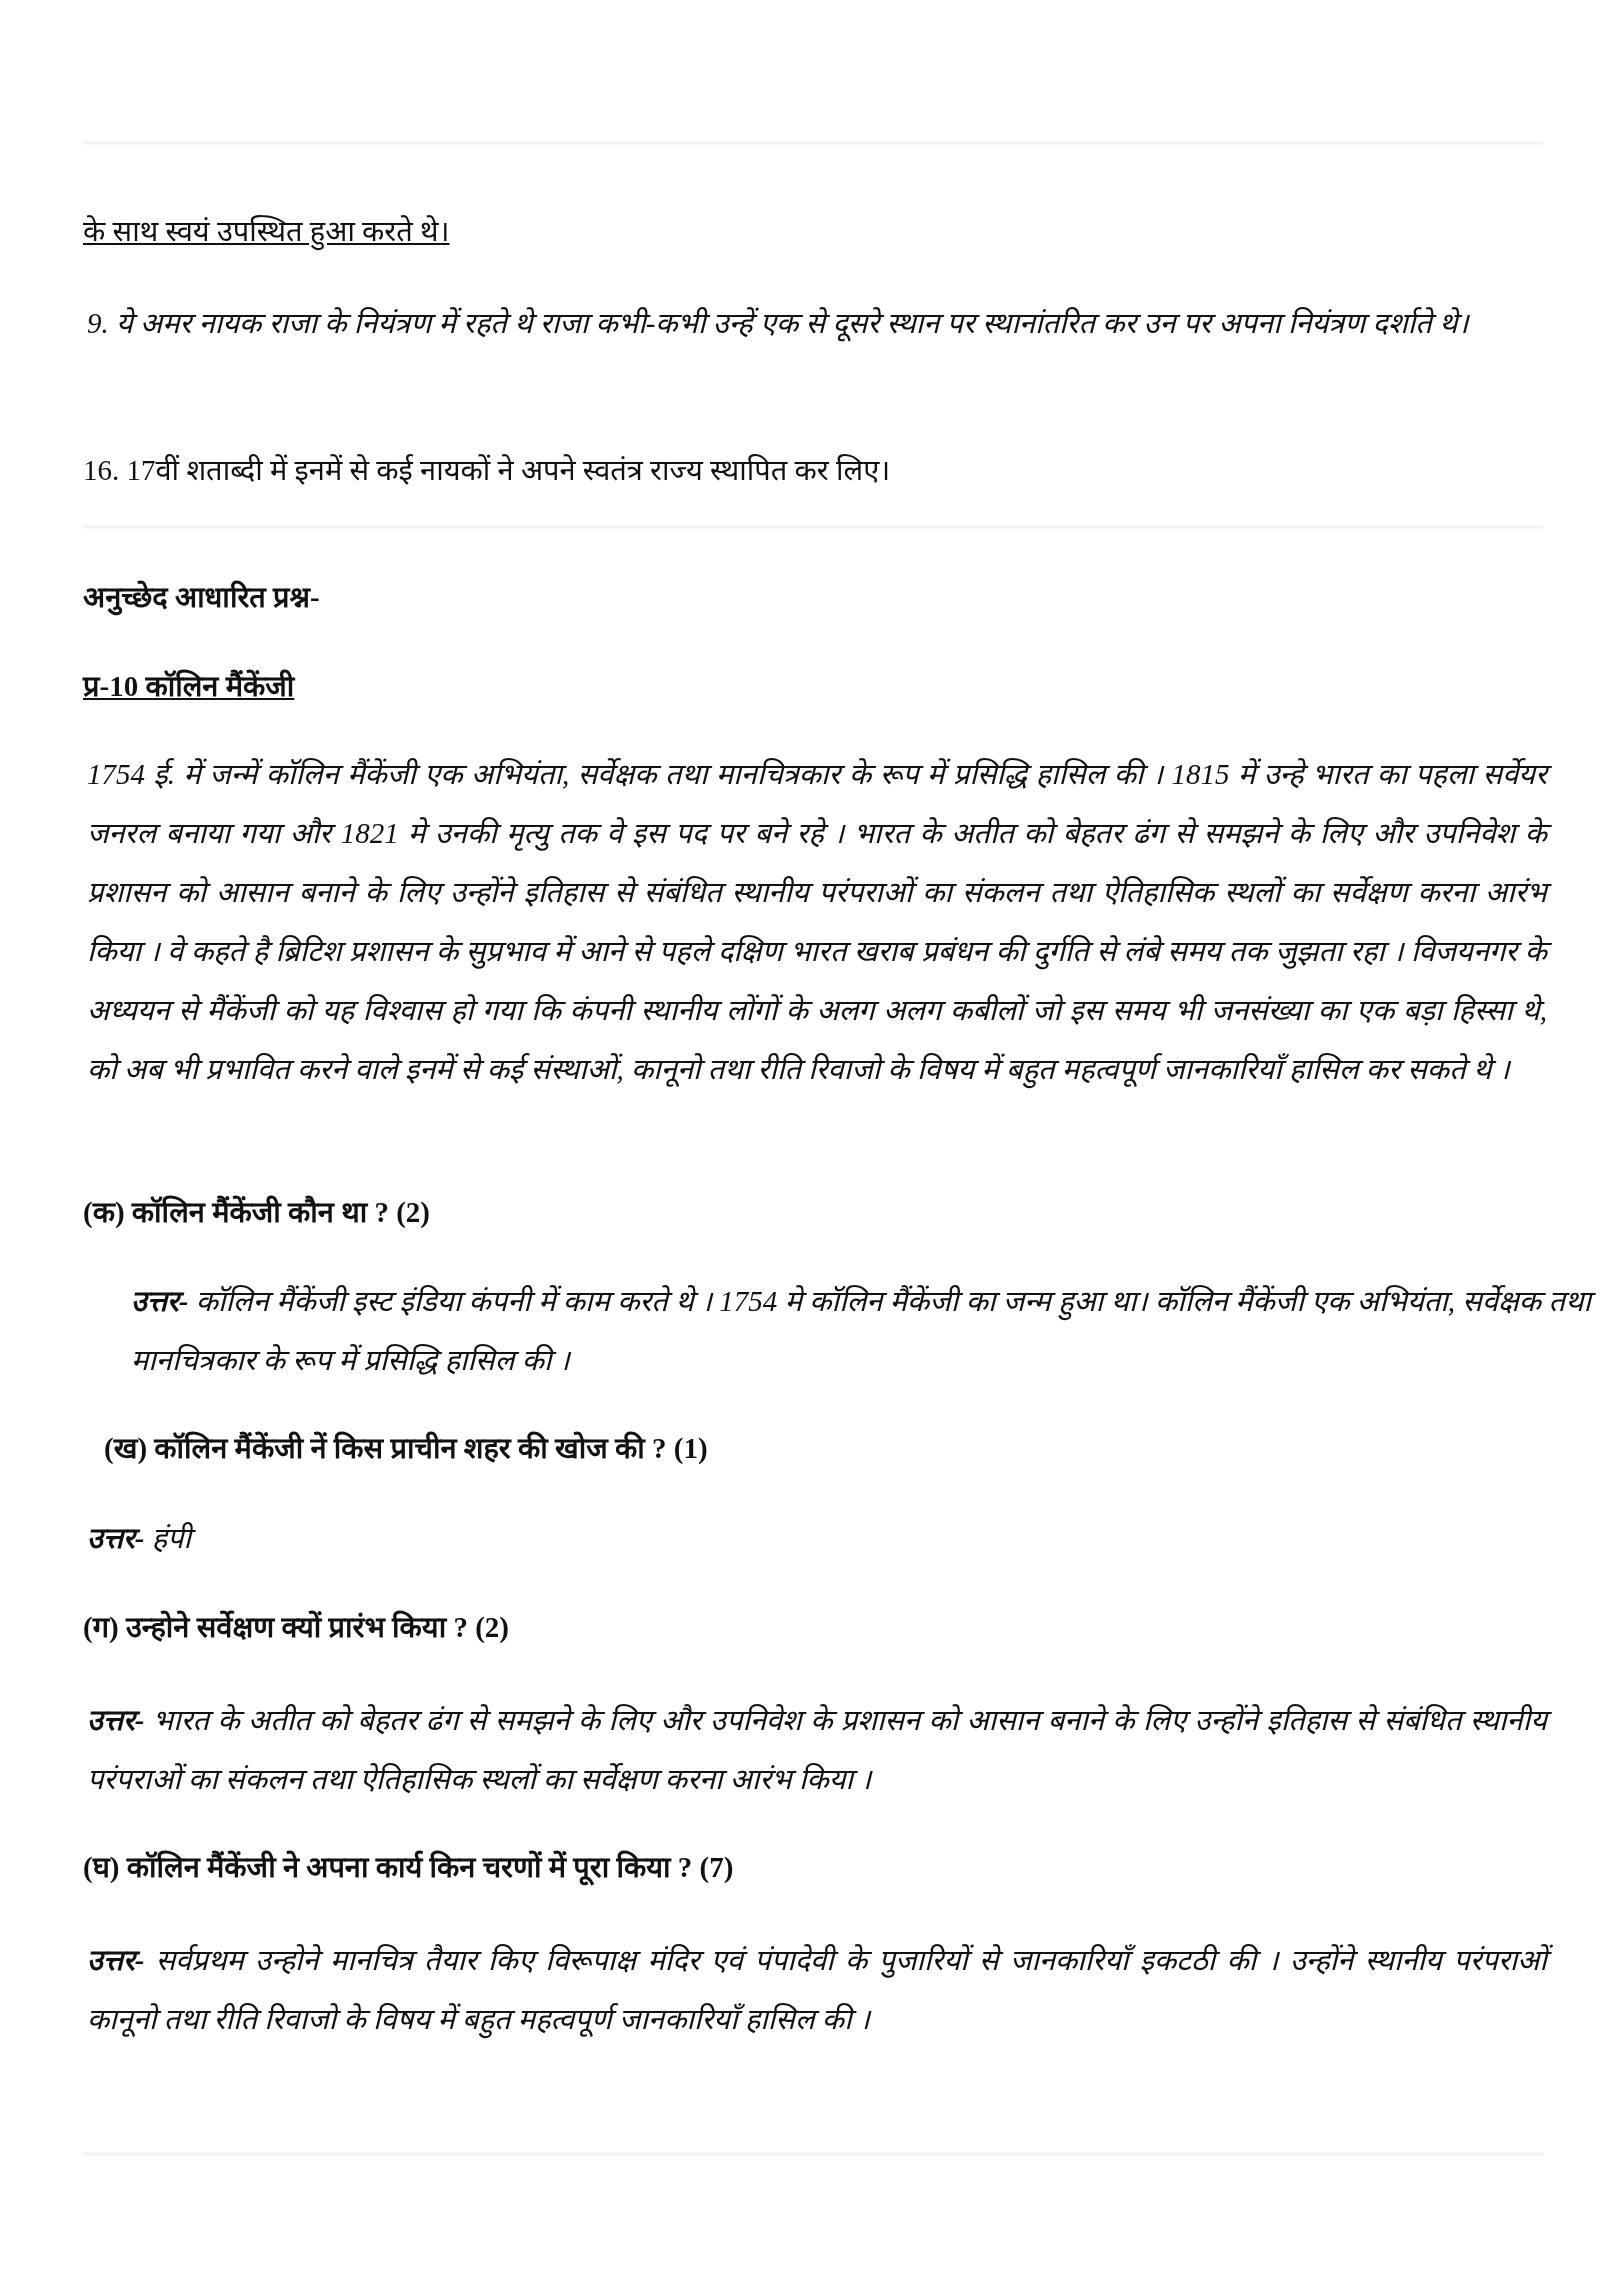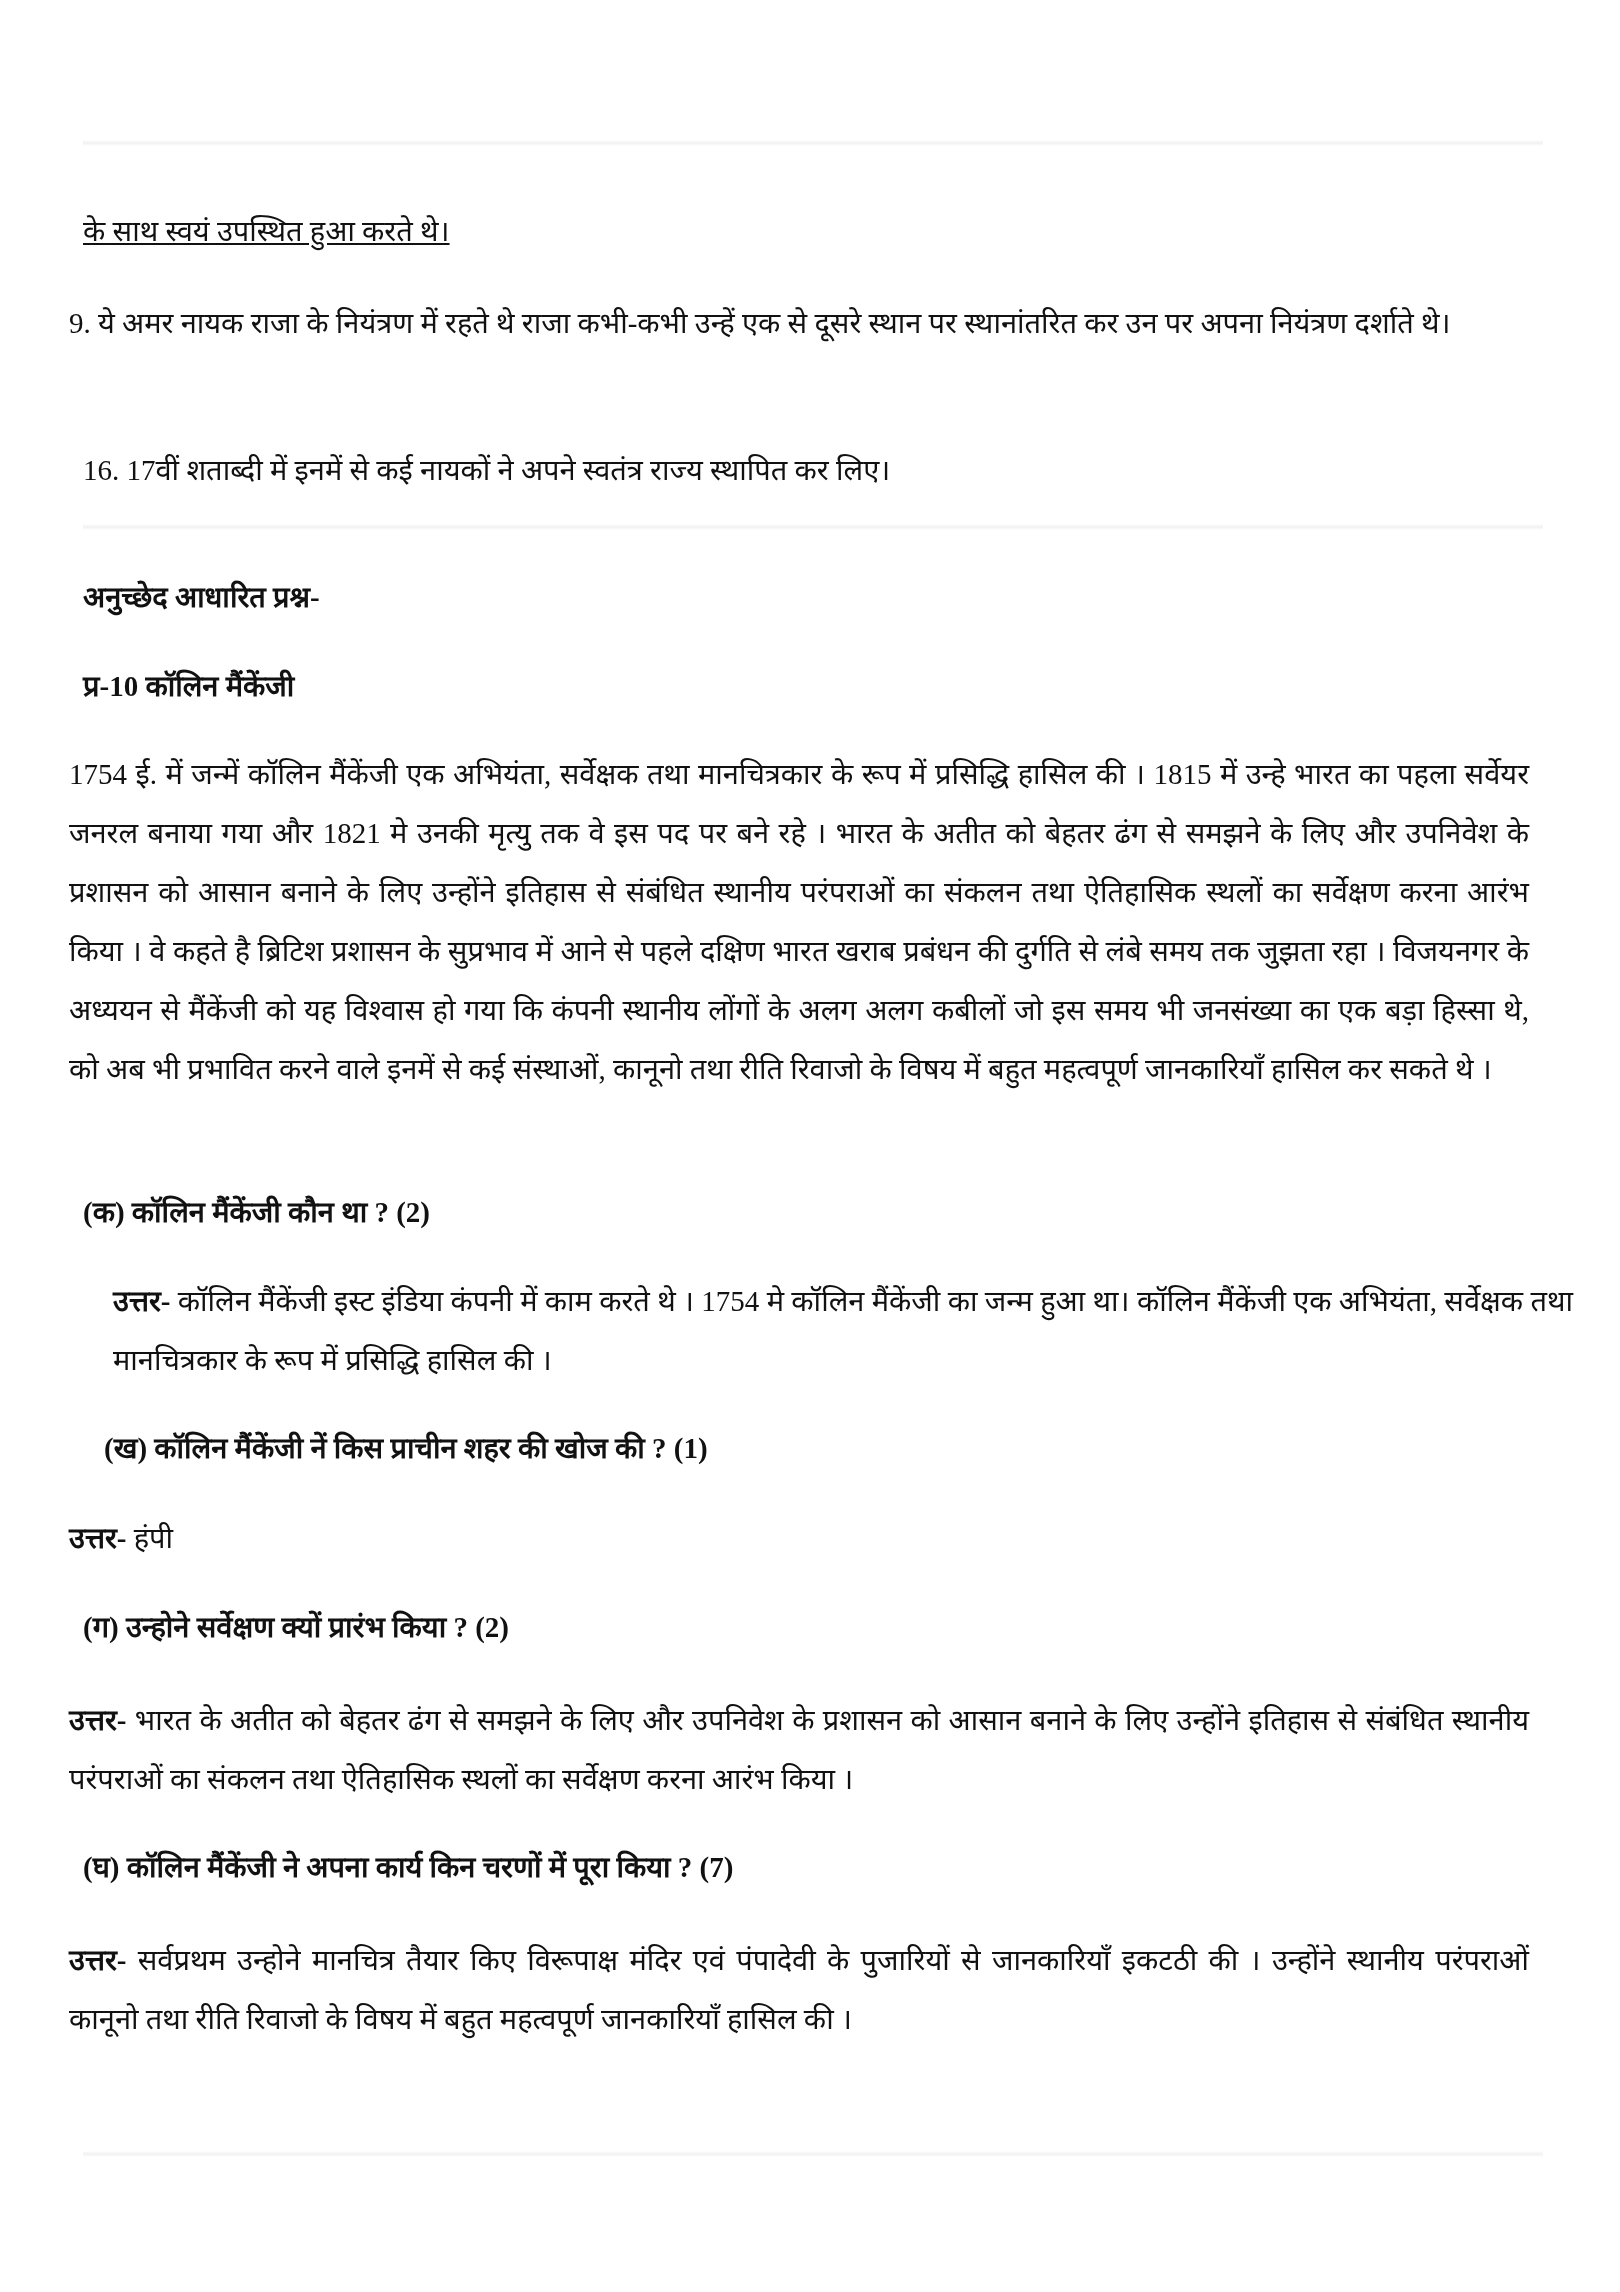--- a/index.html
+++ b/index.html
@@ -2,41 +2,41 @@
 <html><head>
 <meta charset="utf-8">
 <style>
   html, body { margin: 0; padding: 0; background: #ffffff; }
   body { width: 1620px; height: 2293px; position: relative; overflow: hidden;
          font-family: "Liberation Serif", "DejaVu Serif", serif; color: #111111; }
   .sep { position: absolute; left: 83px; width: 1460px; height: 5.9px;
          background: linear-gradient(#ffffff, #f1f1f1 50%, #ffffff); }
   .line { position: absolute; left: 83px; width: 1460px; font-size: 29px; line-height: 59px;
           white-space: nowrap; }
-  .para { position: absolute; left: 69px; width: 1460px; font-size: 29px; line-height: 59px;
-          text-align: justify; text-align-last: left; }
+  .para { position: absolute; left: 87px; width: 1460px; font-size: 29px; line-height: 59px;
+          text-align: justify; text-align-last: left; font-style: italic; }
   .bold { font-weight: bold; }
   .label { font-weight: bold; }
 </style>
 </head>
 <body>
 
 <div class="sep" style="top:140px;"></div>
 
 <div class="line" style="top:202px;text-decoration:underline;">के साथ स्वयं उपस्थित हुआ करते थे।</div>
 
 <div class="para" style="top:294px;">9. ये अमर नायक राजा के नियंत्रण में रहते थे राजा कभी-कभी उन्हें एक से दूसरे स्थान पर स्थानांतरित कर उन पर अपना नियंत्रण दर्शाते थे।</div>
 
 <div class="line" style="top:441px;">16. 17वीं शताब्दी में इनमें से कई नायकों ने अपने स्वतंत्र राज्य स्थापित कर लिए।</div>
 
 <div class="sep" style="top:524px;"></div>
 
 <div class="line bold" style="top:568px;">अनुच्छेद आधारित प्रश्न-</div>
 
-<div class="line bold" style="top:657px;">प्र-10 कॉलिन मैंकेंजी</div>
+<div class="line bold" style="top:657px;text-decoration:underline;">प्र-10 कॉलिन मैंकेंजी</div>
 
 <div class="para" style="top:745px;">1754 ई. में जन्में कॉलिन मैंकेंजी एक अभियंता, सर्वेक्षक तथा मानचित्रकार के रूप में प्रसिद्धि हासिल की । 1815 में उन्हे भारत का पहला सर्वेयर जनरल बनाया गया और 1821 मे उनकी मृत्यु तक वे इस पद पर बने रहे । भारत के अतीत को बेहतर ढंग से समझने के लिए और उपनिवेश के प्रशासन को आसान बनाने के लिए उन्होंने इतिहास से संबंधित स्थानीय परंपराओं का संकलन तथा ऐतिहासिक स्थलों का सर्वेक्षण करना आरंभ किया । वे कहते है ब्रिटिश प्रशासन के सुप्रभाव में आने से पहले दक्षिण भारत खराब प्रबंधन की दुर्गति से लंबे समय तक जुझता रहा । विजयनगर के अध्ययन से मैंकेंजी को यह विश्वास हो गया कि कंपनी स्थानीय लोंगों के अलग अलग कबीलों जो इस समय भी जनसंख्या का एक बड़ा हिस्सा थे, को अब भी प्रभावित करने वाले इनमें से कई संस्थाओं, कानूनो तथा रीति रिवाजो के विषय में बहुत महत्वपूर्ण जानकारियाँ हासिल कर सकते थे ।</div>
 
 <div class="line bold" style="top:1183px;">(क) कॉलिन मैंकेंजी कौन था ? (2)</div>
 <div class="para" style="top:1272px;margin-left:44px;">
   <span class="label">उत्तर-</span><span> कॉलिन मैंकेंजी इस्ट इंडिया कंपनी में काम करते थे । 1754 मे कॉलिन मैंकेंजी का जन्म हुआ था। कॉलिन मैंकेंजी एक अभियंता, सर्वेक्षक तथा मानचित्रकार के रूप में प्रसिद्धि हासिल की ।</span>
 </div>
 
 <div class="line bold" style="top:1419px;margin-left:21px;">(ख) कॉलिन मैंकेंजी नें किस प्राचीन शहर की खोज की ? (1)</div>
 <div class="para" style="top:1509px;">

